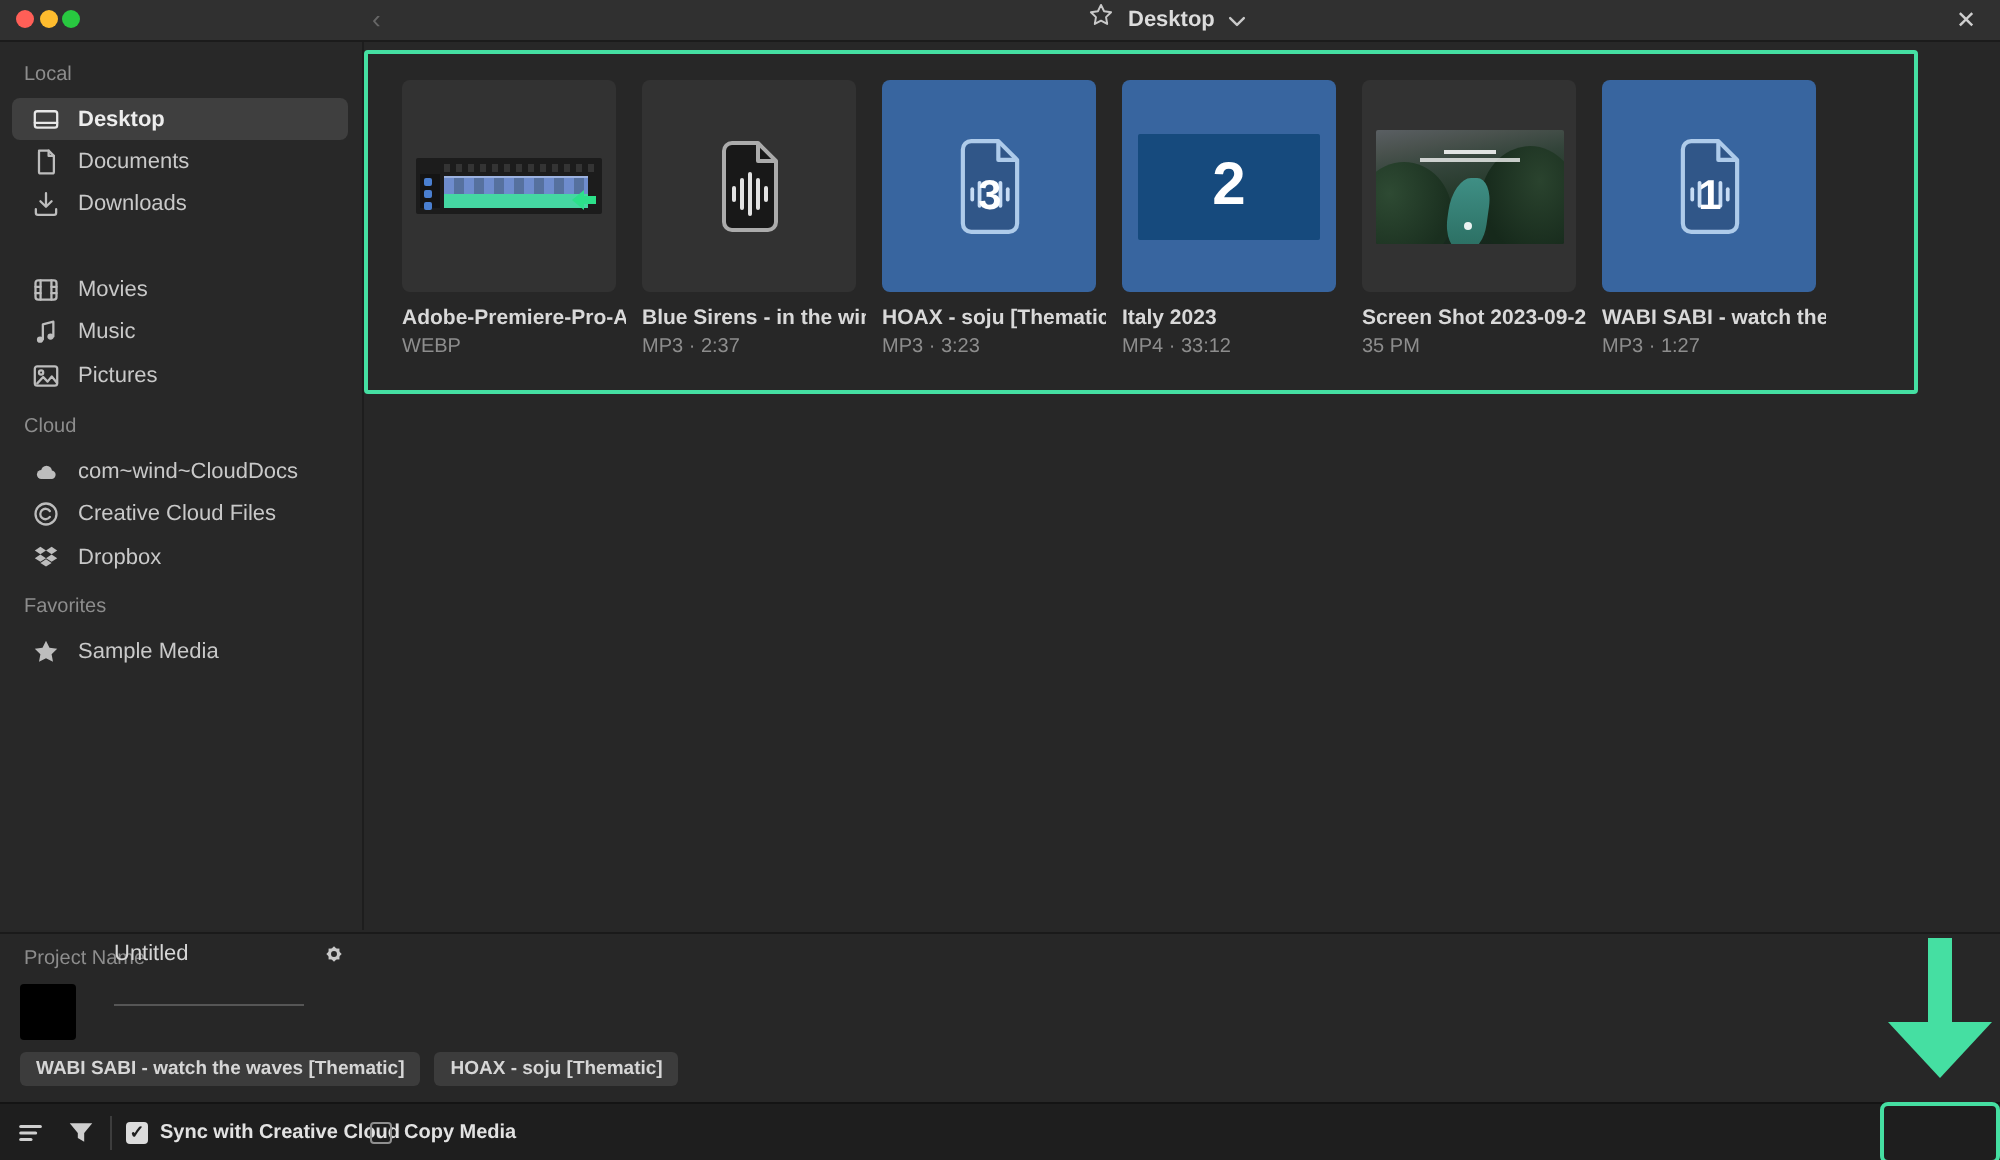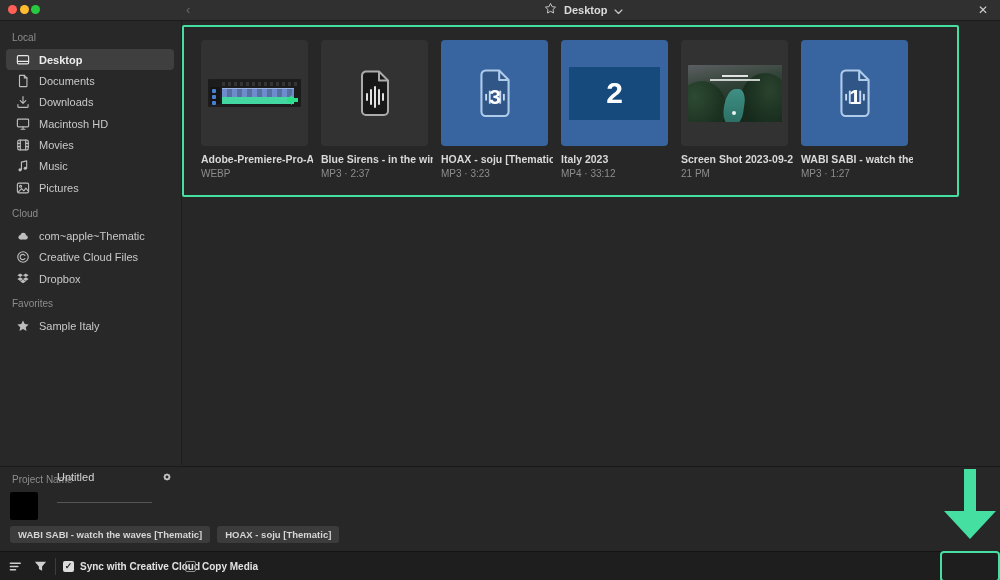--- a/index.html
+++ b/index.html
@@ -122,29 +122,20 @@
   </div>
   <div class="srow" style="top:49.5px">
     <svg width="14" height="14" viewBox="0 0 16 16">
         <g class="sic">
           <path d="M4 1.5h5.5l3 3v9.2c0 .4-.3.8-.8.8H4.8c-.5 0-.8-.4-.8-.8V2.3c0-.4.3-.8.8-.8z"></path>
           <path d="M9.5 1.5v3h3"></path>
         </g>
       </svg>
     <span>Documents</span>
   </div>
-  <div class="srow" style="top:92px">
-    <svg width="14" height="14" viewBox="0 0 16 16">
-        <g class="sic">
-          <rect x="1.6" y="2.5" width="12.8" height="8.8" rx="1"></rect>
-          <path d="M5.8 14h4.4M8 11.3V14"></path>
-        </g>
-      </svg>
-    <span>Macintosh HD</span>
-  </div>
   <div class="srow" style="top:113.5px">
     <svg width="14" height="14" viewBox="0 0 16 16">
         <g class="sic">
           <rect x="2" y="2.5" width="12" height="11" rx="1.5"></rect>
           <path d="M4.9 2.5v11M11.1 2.5v11"></path>
           <path d="M2 6.2h2.9M2 9.8h2.9M11.1 6.2H14M11.1 9.8H14"></path>
         </g>
       </svg>
     <span>Movies</span>
   </div>
@@ -173,21 +164,21 @@
 
   <div class="srow" style="top:204px">
     <svg width="14" height="14" viewBox="0 0 16 16">
         <g class="sfill">
           <circle cx="5.4" cy="9.4" r="2.6"></circle>
           <circle cx="8.3" cy="7.5" r="3.1"></circle>
           <circle cx="11.1" cy="9.6" r="2.4"></circle>
           <rect x="4.8" y="9.2" width="6.8" height="2.8" rx="1.4"></rect>
         </g>
       </svg>
-    <span>com~apple~Thematic</span>
+    <span>com~wind~CloudDocs</span>
   </div>
   <div class="srow" style="top:225.5px">
     <svg width="14" height="14" viewBox="0 0 16 16">
         <g class="sic">
           <circle cx="8" cy="8" r="6"></circle>
           <path d="M10.2 6.3a3 3 0 1 0 0 3.4"></path>
         </g>
       </svg>
     <span>Creative Cloud Files</span>
   </div>
@@ -203,21 +194,21 @@
       </svg>
     <span>Dropbox</span>
   </div>
 
   <div class="shead" style="top:277px">Favorites</div>
 
   <div class="srow" style="top:294px">
     <svg width="14" height="14" viewBox="0 0 16 16">
         <path class="sfill" d="M8 1.6l2 4 4.4.6-3.2 3.1.8 4.3L8 11.5l-4 2.1.8-4.3-3.2-3.1 4.4-.6z"></path>
       </svg>
-    <span>Sample Italy</span>
+    <span>Sample Media</span>
   </div>
 </div>
 
 <div class="grid-rect"></div>
 
 <div class="tile" style="left:201px">
   <div class="ppro">
     <div class="ppro-ruler"></div>
     <div class="ppro-track-head"></div>
     <span class="ppro-dot" style="left:4px;top:10px"></span>
@@ -280,21 +271,21 @@
   <div class="photo">
     <div class="cliff-l"></div>
     <div class="cliff-r"></div>
     <div class="river"></div>
     <div class="cap1"></div>
     <div class="cap2"></div>
     <div class="pdot"></div>
   </div>
 </div>
 <div class="gtitle" style="left:681px">Screen Shot 2023-09-21 at 2...</div>
-<div class="gmeta" style="left:681px">21 PM</div>
+<div class="gmeta" style="left:681px">35 PM</div>
 
 <div class="tile sel" style="left:801px">
   <svg width="38" height="48" viewBox="0 0 36 46">
     <g fill="rgba(0,0,0,0.14)" stroke="#aecbea" stroke-width="2" stroke-linejoin="round">
       <path d="M9 1.5h13l9 9V41a4 4 0 0 1-4 4H9a4 4 0 0 1-4-4V5.5a4 4 0 0 1 4-4z"></path>
     </g>
     <path d="M22 1.5v9h9" fill="none" stroke="#aecbea" stroke-width="2" stroke-linejoin="round"></path>
     <g stroke="#c7dcf4" stroke-width="1.8" stroke-linecap="round">
       <line x1="9.5" y1="24.5" x2="9.5" y2="29.5"></line>
       <line x1="13" y1="21.5" x2="13" y2="32.5"></line>

